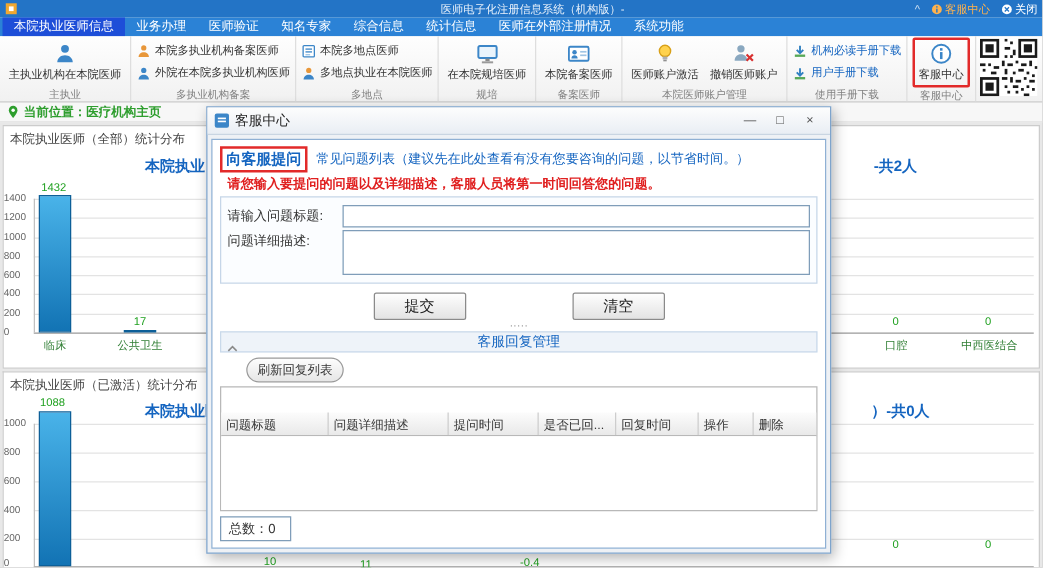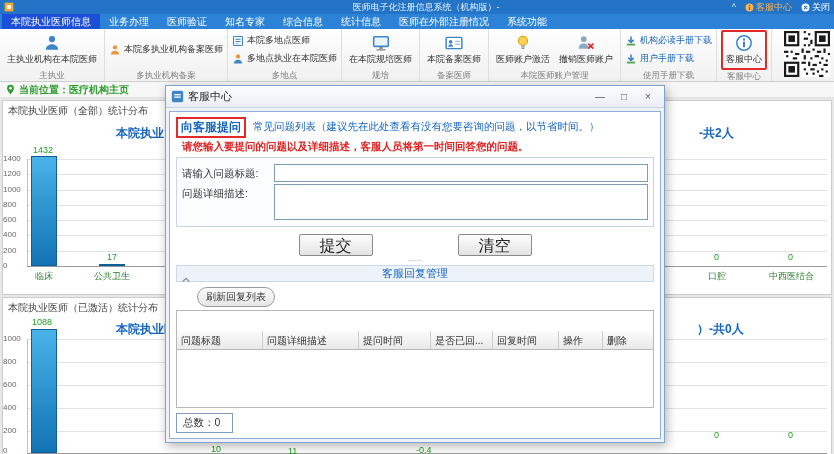--- a/index.html
+++ b/index.html
@@ -63,21 +63,21 @@
   .faq-text{color:#1565c0;font-size:10.5px;white-space:nowrap;cursor:pointer;}
   .notice{color:#e02020;font-weight:bold;font-size:10.5px;margin:3px 0 3px 6px;}
   .form-area{border:1px solid #c6d6e8;background:#fbfdff;padding:4px 5px;}
   .field-row{display:flex;align-items:flex-start;margin:2px 0;}
   .field-label{width:92px;font-size:10.5px;color:#333;line-height:18px;white-space:nowrap;}
   .tb-input{flex:1;height:18px;border:1px solid #7f9db9;background:#fff;font-size:11px;padding:0 3px;
             font-family:"Liberation Sans","DejaVu Sans",sans-serif;}
   .tb-textarea{flex:1;height:36px;border:1px solid #7f9db9;background:#fff;font-size:11px;padding:1px 3px;resize:none;
             font-family:"Liberation Sans","DejaVu Sans",sans-serif;}
   .btn-row{display:flex;justify-content:center;gap:85px;margin:7px 0 1px;}
-  .dlg-btn{width:74px;height:22px;font-size:16px;color:#222;border:1px solid #8a8a8a;border-radius:2px;
+  .dlg-btn{width:74px;height:22px;font-size:12px;color:#222;border:1px solid #8a8a8a;border-radius:2px;
            background:linear-gradient(#fefefe,#e3e3e3);cursor:pointer;
            font-family:"Liberation Sans","DejaVu Sans",sans-serif;text-align:center;}
   .dots{text-align:center;color:#999;font-size:9px;line-height:7px;height:7px;}
   .section-bar{position:relative;height:17px;background:#eef3f9;border:1px solid #c9d9ea;display:flex;
                align-items:center;justify-content:center;margin-top:1px;}
   .section-bar .sec-txt{color:#1565c0;font-size:11px;}
   .sec-chevron{position:absolute;left:4px;top:4px;}
   .refresh-row{margin:4px 0 0;}
   .refresh-btn{font-size:10px;color:#333;padding:2px 8px;border:1px solid #9a9a9a;border-radius:10px;
                background:linear-gradient(#fdfdfd,#e6e6e6);cursor:pointer;
@@ -150,20 +150,27 @@
 
     <div class="rgroup">
       <div class="rbuttons">
           <div class="rcol">
         <div class="rsmall">
           <svg width="12" height="12" viewBox="0 0 16 16">
                 <circle cx="8" cy="4.5" r="2.8" fill="#e8973a"></circle>
                 <path d="M2.5 14c0-3 2.5-5 5.5-5s5.5 2 5.5 5z" fill="#e8973a"></path>
               </svg>
           <span class="rlabel">本院多执业机构备案医师</span>
+        </div>
+        <div class="rsmall">
+          <svg width="12" height="12" viewBox="0 0 16 16">
+                <circle cx="8" cy="4.5" r="2.8" fill="#3c86c8"></circle>
+                <path d="M2.5 14c0-3 2.5-5 5.5-5s5.5 2 5.5 5z" fill="#3c86c8"></path>
+              </svg>
+          <span class="rlabel">外院在本院多执业机构医师</span>
         </div>
       </div>
         </div>
       <div class="rgroup-label">多执业机构备案</div>
     </div>
 
     <div class="rgroup">
       <div class="rbuttons">
           <div class="rcol">
         <div class="rsmall">

